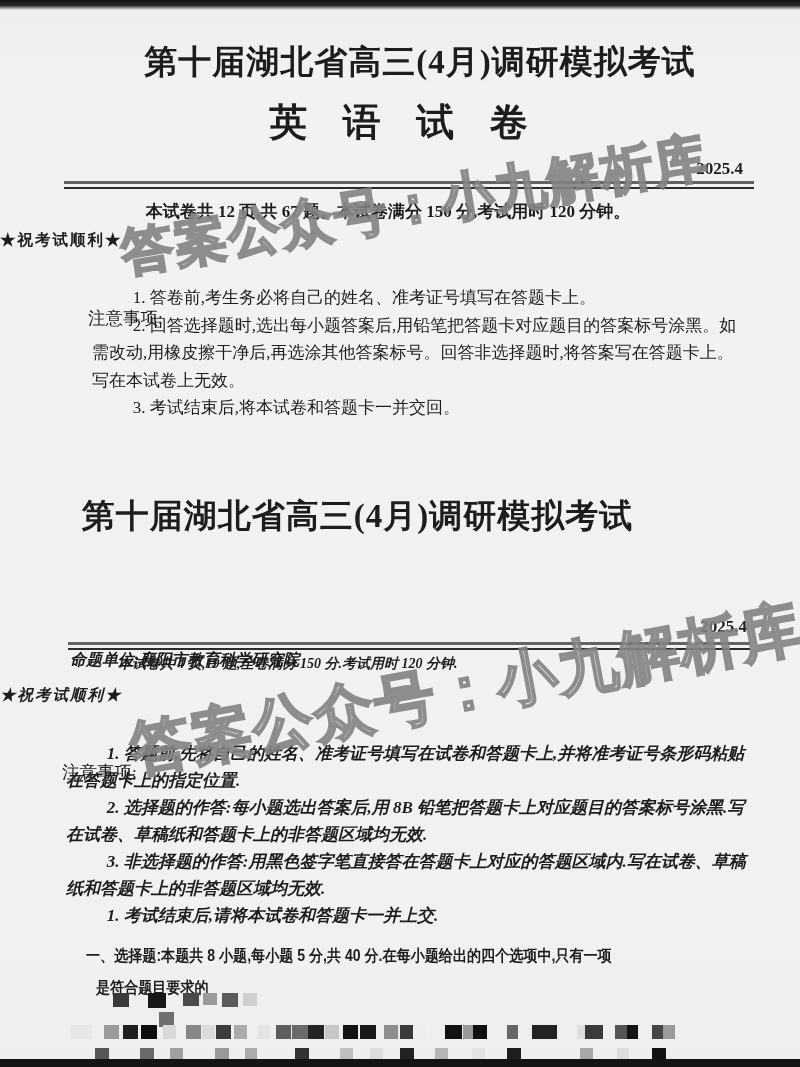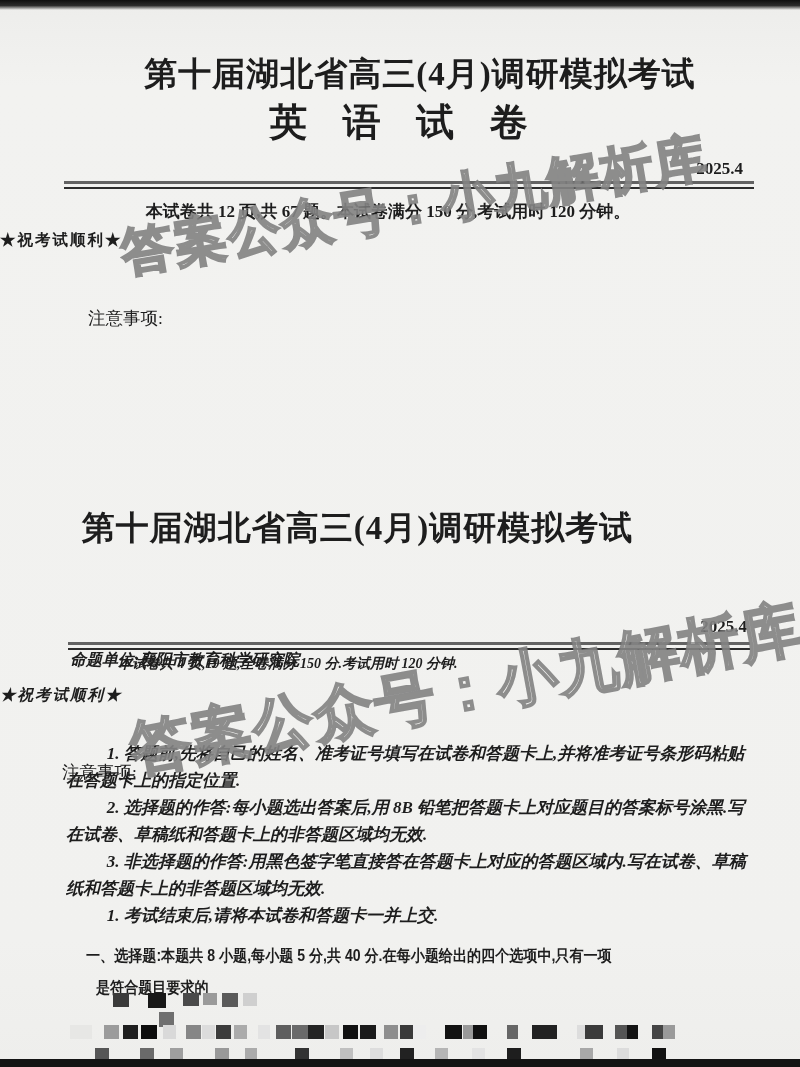--- a/index.html
+++ b/index.html
@@ -9,21 +9,21 @@
     background:linear-gradient(180deg,#ededeb 0%, #f2f2f0 8%, #f1f1ef 88%, #eeeeec 100%);
     font-family:"Liberation Serif","DejaVu Serif",serif;
     color:#1d1d1d; overflow:hidden;
   }
   .abs { position:absolute; }
   
   .topbar { left:0; right:0; top:0; height:10px;
     background:linear-gradient(180deg,#0e0e0e 0%,#2b2b2b 55%,rgba(60,60,60,0) 100%); }
   .bottombar { left:0; right:0; top:1059px; height:8px; background:#141414; }
   
-  .exam-title { font-weight:bold; text-align:center; font-size:33px; letter-spacing:1px; white-space:nowrap;margin-top:12px; }
+  .exam-title { font-weight:bold; text-align:center; font-size:33px; letter-spacing:1px; white-space:nowrap; }
   #s1-exam-title { left:40px; right:0; top:40px; }
   #s2-exam-title { left:0; right:85px; top:494px; }
   .paper-title { font-weight:bold; text-align:center; font-size:38px; letter-spacing:13px; white-space:nowrap; }
   #s1-paper-title { left:10px; right:0; top:97px; }
   #s2-paper-title { left:0; right:85px; top:549px; }
   .date { font-size:17px; font-weight:bold; }
   #s1-date { right:57px; top:159px; }
   #s2-date { right:53px; top:617px; }
   .publisher { left:70px; top:618px; font-size:16px; font-weight:bold; font-style:italic;margin-top:32px; }
   
@@ -68,20 +68,25 @@
 
   <div class="abs topbar"></div>
 
   <div class="abs exam-title" id="s1-exam-title">第十届湖北省高三(4月)调研模拟考试</div>
   <div class="abs paper-title" id="s1-paper-title">英  语  试  卷</div>
   <div class="abs date" id="s1-date">2025.4</div>
   <div class="abs dline" id="s1-dline"></div>
   <div class="abs info-line" id="s1-info">本试卷共 12 页,共 67 题。本试卷满分 150 分,考试用时 120 分钟。</div>
   <div class="abs wish-line" id="s1-wish">★祝考试顺利★</div>
   <div class="abs notice-heading" id="s1-notice-heading">注意事项:</div>
+  <div class="abs notices" id="s1-notices">
+      <p>1. 答卷前,考生务必将自己的姓名、准考证号填写在答题卡上。</p>
+      <p>2. 回答选择题时,选出每小题答案后,用铅笔把答题卡对应题目的答案标号涂黑。如需改动,用橡皮擦干净后,再选涂其他答案标号。回答非选择题时,将答案写在答题卡上。写在本试卷上无效。</p>
+      <p>3. 考试结束后,将本试卷和答题卡一并交回。</p>
+    </div>
 
   <div class="abs exam-title" id="s2-exam-title">第十届湖北省高三(4月)调研模拟考试</div>
   <div class="abs publisher">命题单位:襄阳市教育科学研究院</div>
   <div class="abs date" id="s2-date">2025.4</div>
   <div class="abs dline" id="s2-dline"></div>
   <div class="abs info-line" id="s2-info">本试卷共 4 页,19 题,全卷满分 150 分.考试用时 120 分钟.</div>
   <div class="abs wish-line" id="s2-wish">★祝考试顺利★</div>
   <div class="abs notice-heading" id="s2-notice-heading">注意事项:</div>
   <div class="abs notices" id="s2-notices">
       <p>1. 答题前,先将自己的姓名、准考证号填写在试卷和答题卡上,并将准考证号条形码粘贴在答题卡上的指定位置.</p>

